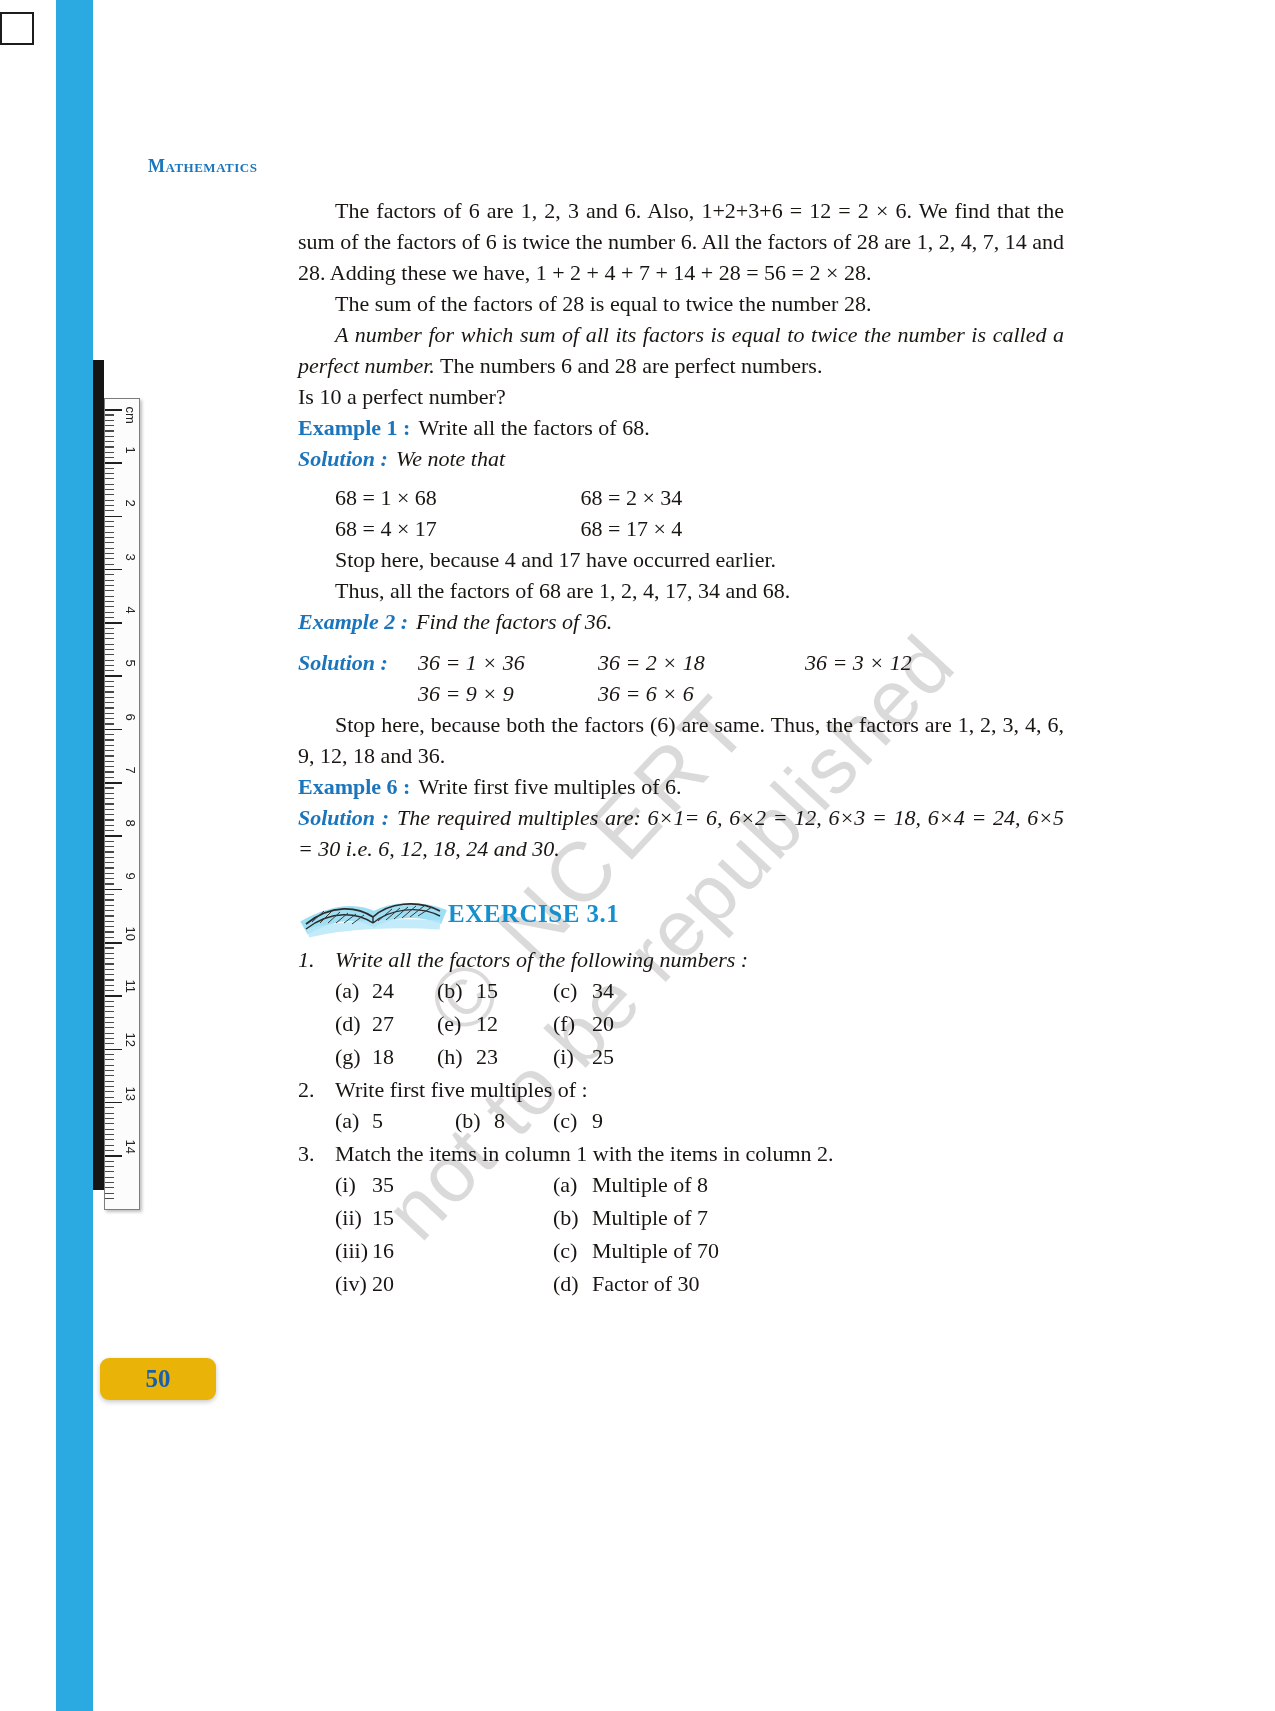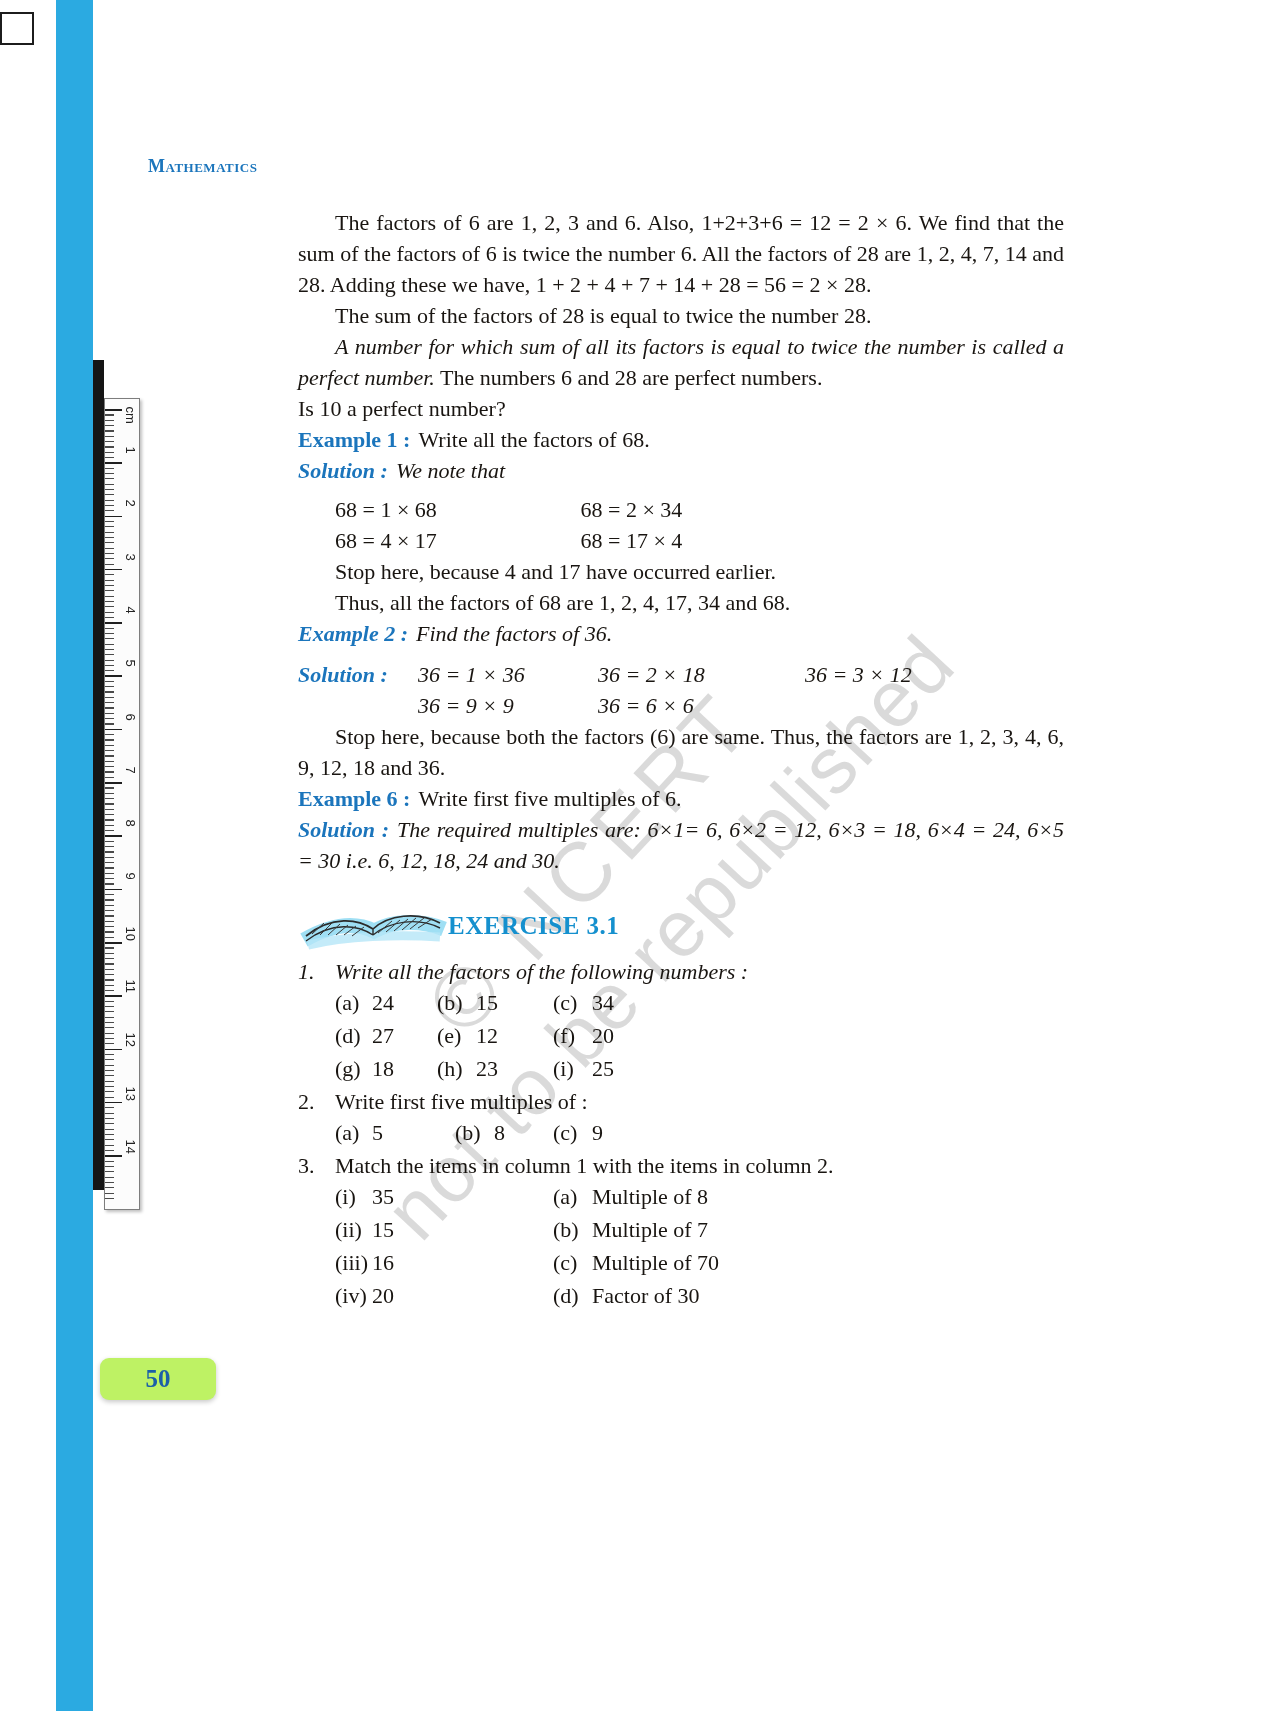--- a/index.html
+++ b/index.html
@@ -22,26 +22,26 @@
   
   .watermark{position:absolute;left:170px;top:790px;width:920px;height:220px;
          transform:rotate(-47deg);color:#bdbdbd;opacity:.55;pointer-events:none;
          font-family:"Liberation Sans",sans-serif;text-align:center;}
   .wm1{font-size:84px;letter-spacing:8px;line-height:110px;}
   .wm2{font-size:80px;letter-spacing:2px;line-height:110px;white-space:nowrap;}
 
   
   .book-header{position:absolute;left:148px;top:156px;font-variant:small-caps;font-weight:bold;
          color:#1B75BC;font-size:18px;letter-spacing:.5px;}
-  .page-tab{position:absolute;left:100px;top:1358px;width:116px;height:42px;background:#bef264;
+  .page-tab{position:absolute;left:100px;top:1358px;width:116px;height:42px;background:#eab308;
          border-radius:9px;box-shadow:0 2px 5px rgba(0,0,0,.22);text-align:center;line-height:42px;
          font-weight:bold;font-size:25px;color:#1b5fa8;}
 
   
-  .content{position:absolute;left:298px;top:207px;width:766px;font-size:22px;line-height:31px;}
+  .content{position:absolute;left:298px;top:195px;width:766px;font-size:22px;line-height:31px;}
   .content p{margin:0;text-align:justify;}
   .indent{text-indent:37px;}
   .it{font-style:italic;}
   .blue{color:#1B75BC;font-weight:bold;margin-right:8px;}
   .mt14{margin-top:14px;} .mt10{margin-top:10px;font-style:italic;} .mt8{margin-top:8px;} .mt4{margin-top:4px;} .mt18{margin-top:18px;}
 
   .eq-line{height:31px;}
   .eq-c1{display:inline-block;margin-left:37px;width:240px;}
   .eq-c2{display:inline-block;}
 

